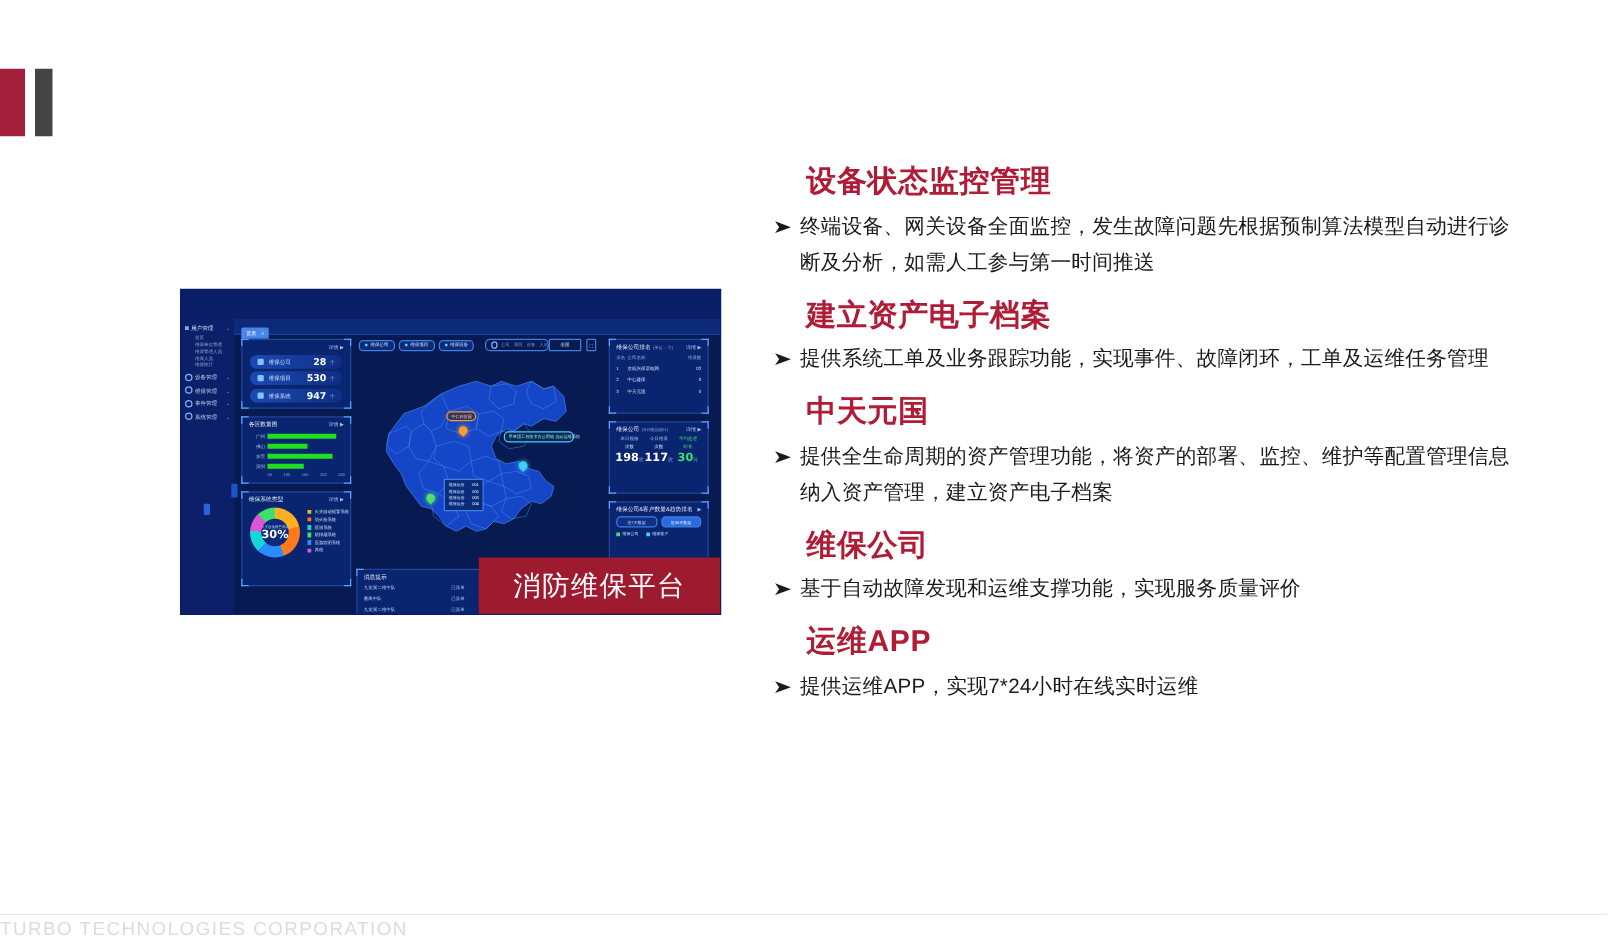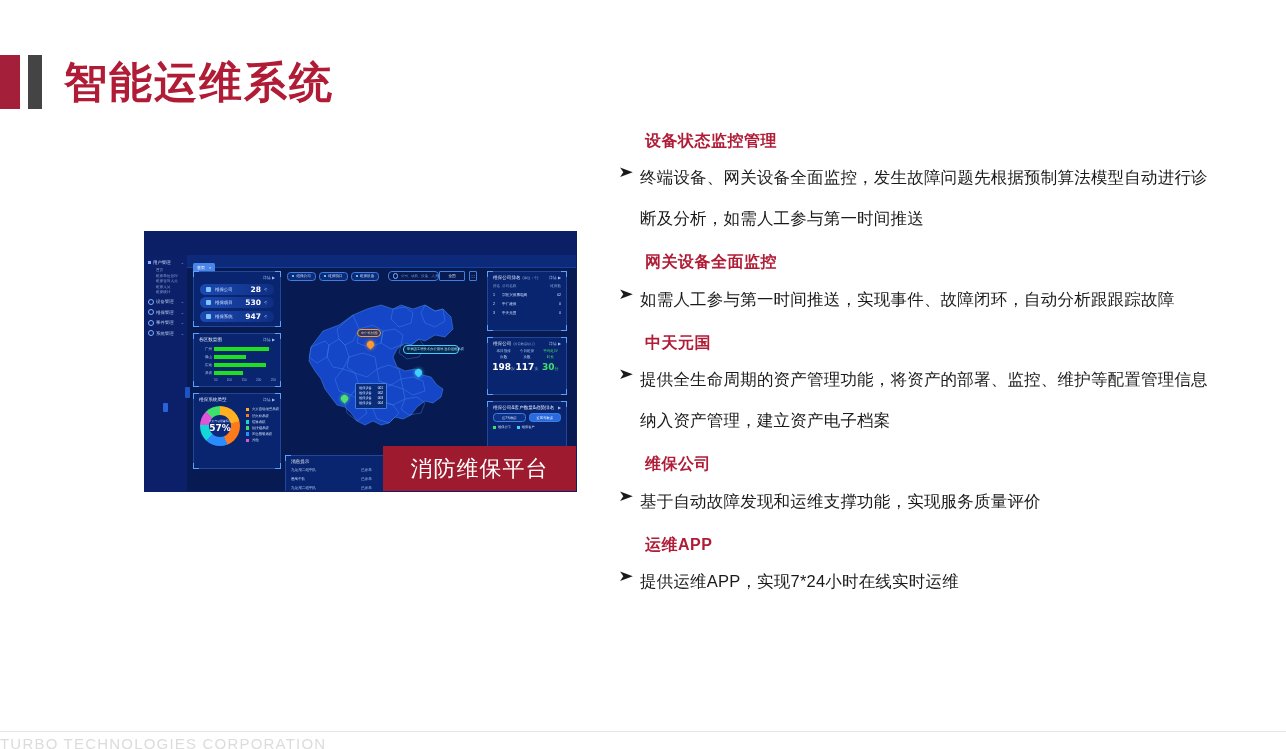--- a/index.html
+++ b/index.html
@@ -51,21 +51,21 @@
     position: absolute;
     left: 618px;
     top: 132px;
     width: 590px;
   }
   .feature-block {
     margin-bottom: 14px;
   }
   .feature-heading {
     color: #b01c36;
-    font-size: 16px;
+    font-size: 24px;
     font-weight: bold;
     margin: 0 0 7px 27px;
     letter-spacing: 0.5px;
     line-height: 1.15;
   }
   .feature-item {
     display: flex;
     align-items: flex-start;
     margin-bottom: 2px;
   }
@@ -75,21 +75,21 @@
     line-height: 29px;
     width: 22px;
     flex: 0 0 22px;
     text-align: left;
     transform: scaleX(1.25);
     transform-origin: left center;
   }
   .feature-text {
     color: #1a1a1a;
     font-size: 16.5px;
-    line-height: 41px;
+    line-height: 29px;
     flex: 1;
     letter-spacing: 0.2px;
   }
 
   
   .shot {
     position: absolute;
     left: 145px;
     top: 232px;
     width: 431px;
@@ -550,38 +550,37 @@
     letter-spacing: 1.2px;
     white-space: nowrap;
   }
 </style>
 </head>
 <body>
 
 <div class="slide-title-row">
   <div class="title-bar-red"></div>
   <div class="title-bar-gray"></div>
-  <div class="slide-title">智能运维系统</div>
 </div>
 
 <div class="features">
 
   <div class="feature-block">
     <div class="feature-heading">设备状态监控管理</div>
     <div class="feature-item">
       <span class="feature-bullet">➤</span>
       <span class="feature-text">终端设备、网关设备全面监控，发生故障问题先根据预制算法模型自动进行诊断及分析，如需人工参与第一时间推送</span>
     </div>
   </div>
 
   <div class="feature-block">
-    <div class="feature-heading">网关设备全面监控</div>
+    <div class="feature-heading">建立资产电子档案</div>
     <div class="feature-item">
       <span class="feature-bullet">➤</span>
-      <span class="feature-text">如需人工参与第一时间推送，实现事件、故障闭环，自动分析跟跟踪故障</span>
+      <span class="feature-text">提供系统工单及业务跟踪功能，实现事件、故障闭环，工单及运维任务管理</span>
     </div>
   </div>
 
   <div class="feature-block">
     <div class="feature-heading">中天元国</div>
     <div class="feature-item">
       <span class="feature-bullet">➤</span>
       <span class="feature-text">提供全生命周期的资产管理功能，将资产的部署、监控、维护等配置管理信息纳入资产管理，建立资产电子档案</span>
     </div>
   </div>
@@ -724,21 +723,21 @@
       <span class="cnr-bl"></span>
         <span class="cnr-br"></span>
       <div class="panel-head">
         <span>维保系统类型</span>
         <span class="more">详情 ▶</span>
       </div>
       <div class="donut-wrap">
         <div class="donut" style="background: conic-gradient(#ffb020 0 21%, #ff7a1a 21% 44%, #2a8cff 44% 62%, #14d8d8 62% 76%, #e054d8 76% 88%, #3ce06a 88% 100%);">
           <div class="hole">
             <div class="dl">火灾自动报警系统</div>
-            <div class="dv">57%</div>
+            <div class="dv">30%</div>
           </div>
         </div>
         <div class="donut-legend">
           <div class="dleg">
               <span class="sw" style="background:#ffb020"></span>
               <span class="tx">火灾自动报警系统</span>
             </div>
           <div class="dleg">
               <span class="sw" style="background:#ff7a1a"></span>
               <span class="tx">消火栓系统</span>

